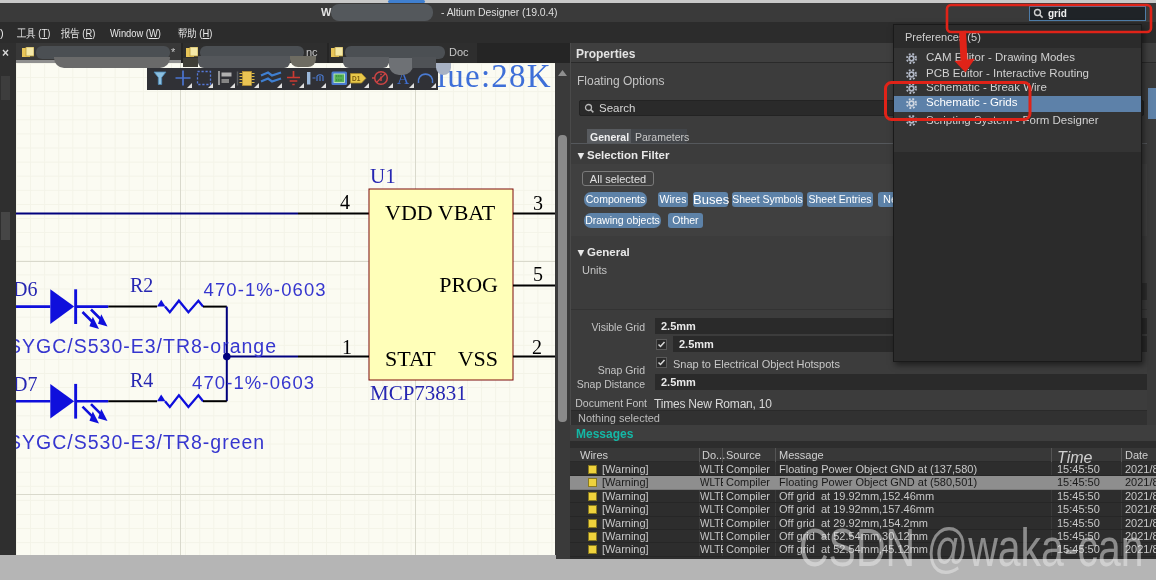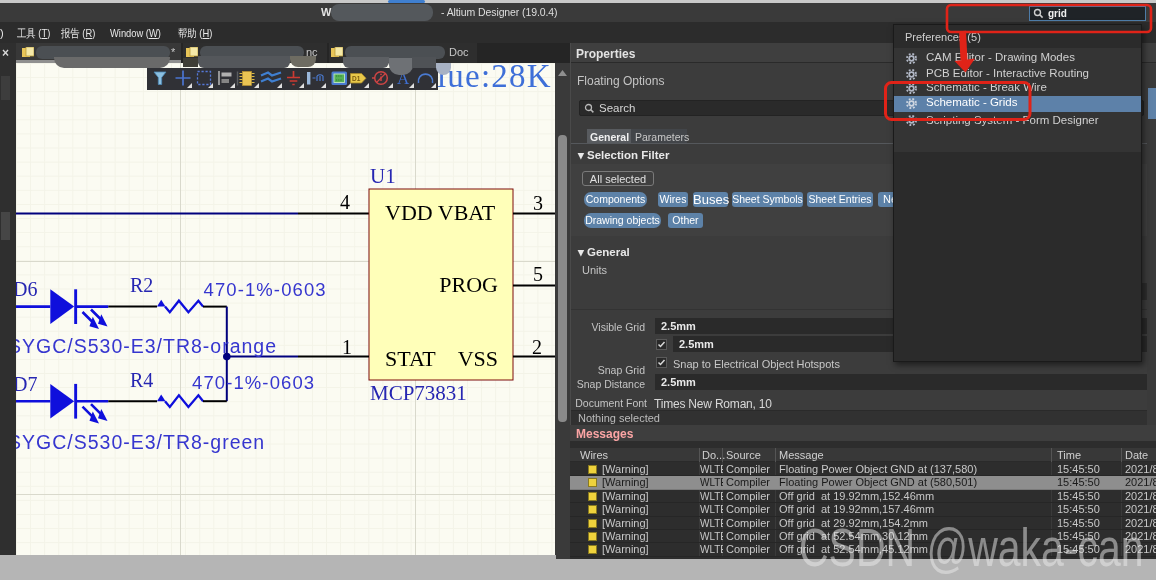--- a/index.html
+++ b/index.html
@@ -200,27 +200,27 @@
     <div class="abs" style="left:83px;top:354px;color:#d8d8d8;font-size:12px;letter-spacing:-0.2px;border-bottom:1px dotted #9a9a9a;">Times New Roman, 10</div>
     <div class="abs" style="left:0;top:367px;width:586px;height:15px;background:#313131;border-top:1px solid #2a2a2a;"></div>
     <div class="abs" style="left:7px;top:369px;color:#bcbcbc;font-size:11px;">Nothing selected</div>
 
     <div class="abs" style="left:576px;top:21px;width:10px;height:361px;background:#3a3a3a;"></div>
     <div class="abs" style="left:577px;top:45px;width:9px;height:31px;background:#5f82a8;"></div>
   </div>
 
   <div id="msgs" class="abs" style="left:570px;top:425px;width:586px;height:134px;background:#2d2d2d;overflow:hidden;">
     <div class="abs" style="left:0;top:0;width:586px;height:16px;background:#3e3e3e;"></div>
-    <div class="abs" style="left:6px;top:2px;color:#fca5a5;font-size:12px;font-weight:bold;">Messages</div>
+    <div class="abs" style="left:6px;top:2px;color:#14b8a6;font-size:12px;font-weight:bold;">Messages</div>
     <div class="abs" style="left:0;top:23px;width:586px;height:14px;background:#383838;border-bottom:1px solid #2a2a2a;"></div>
     <div class="abs" style="left:10px;top:24px;color:#d0d0d0;font-size:11px;">Wires</div>
     <div class="abs" style="left:132px;top:24px;color:#d0d0d0;font-size:11px;">Do...</div>
     <div class="abs" style="left:156px;top:24px;color:#d0d0d0;font-size:11px;">Source</div>
     <div class="abs" style="left:209px;top:24px;color:#d0d0d0;font-size:11px;">Message</div>
-    <div class="abs" style="left:487px;top:24px;color:#d0d0d0;font-size:11px;">Time</div>
+    <div class="abs" style="left:487px;top:24px;color:#d0d0d0;font-size:16px;font-style:italic;">Time</div>
     <div class="abs" style="left:555px;top:24px;color:#d0d0d0;font-size:11px;">Date</div>
     <div class="abs" style="left:129px;top:23px;width:1px;height:14px;background:#555;"></div>
     <div class="abs" style="left:152px;top:23px;width:1px;height:14px;background:#555;"></div>
     <div class="abs" style="left:205px;top:23px;width:1px;height:14px;background:#555;"></div>
     <div class="abs" style="left:481px;top:23px;width:1px;height:14px;background:#555;"></div>
     <div class="abs" style="left:551px;top:23px;width:1px;height:14px;background:#555;"></div>
     <div class="abs" style="left:129px;top:37px;width:1px;height:95px;background:#3a3a3a;"></div>
     <div class="abs" style="left:152px;top:37px;width:1px;height:95px;background:#3a3a3a;"></div>
     <div class="abs" style="left:205px;top:37px;width:1px;height:95px;background:#3a3a3a;"></div>
     <div class="abs" style="left:481px;top:37px;width:1px;height:95px;background:#3a3a3a;"></div>

